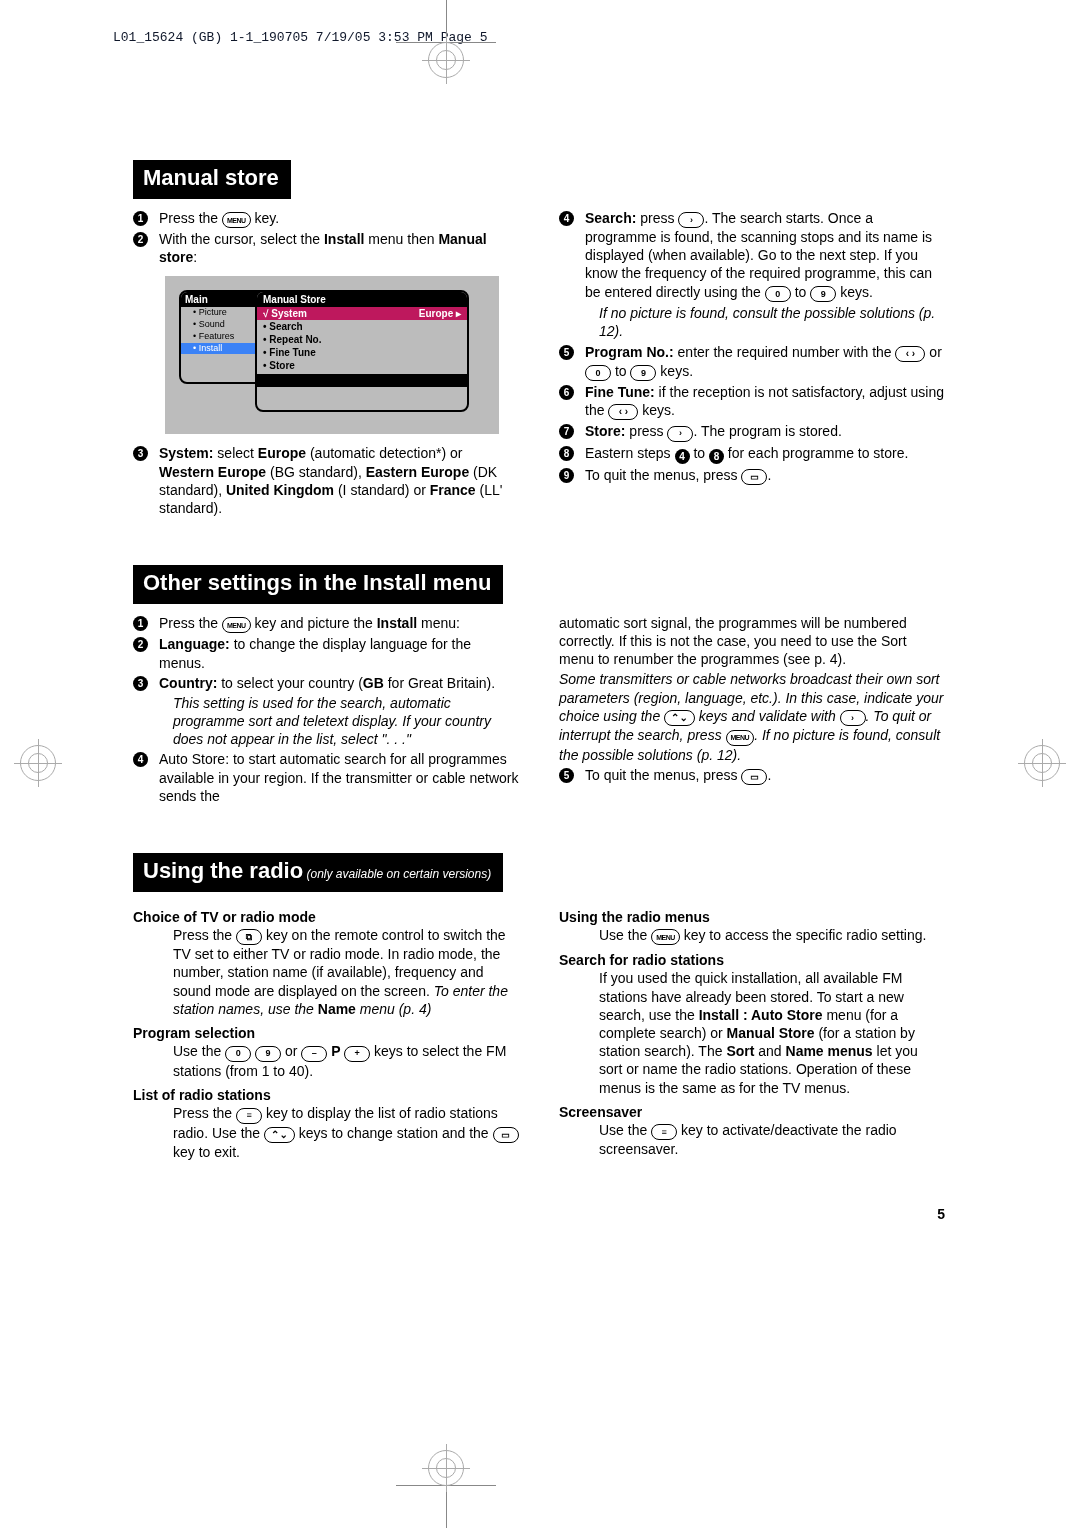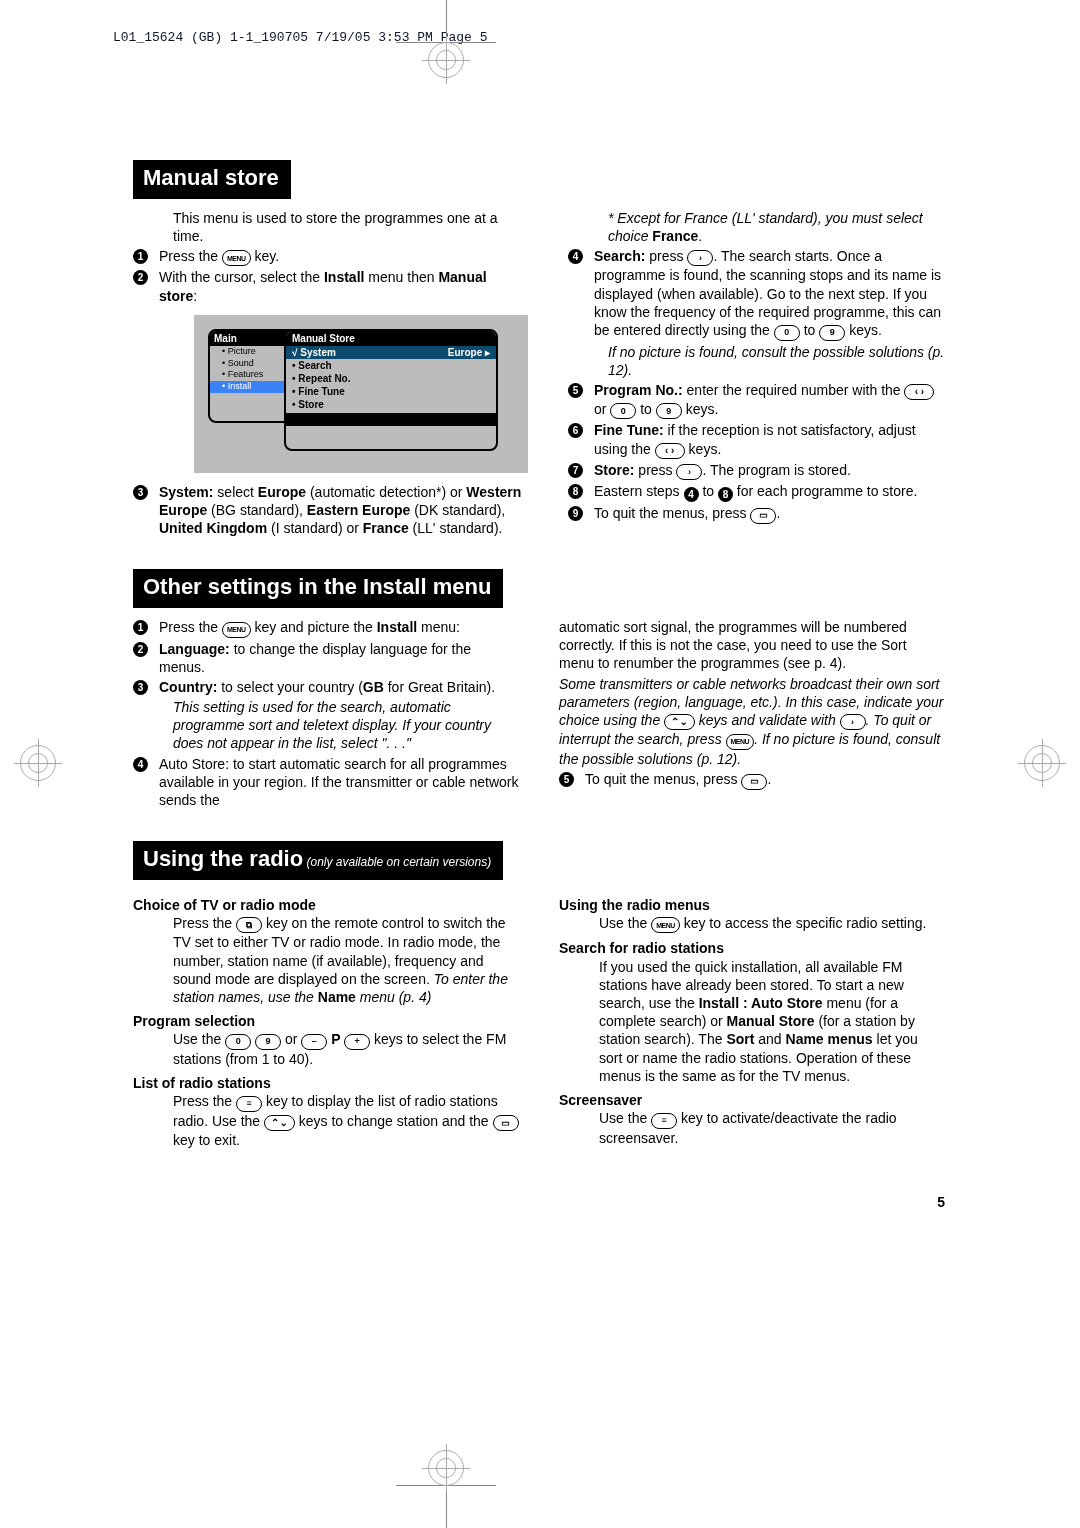--- a/index.html
+++ b/index.html
@@ -58,36 +58,36 @@
     display:inline-flex; align-items:center; justify-content:center;
     min-width:16px; height:14px; border:1px solid #000; border-radius:8px;
     padding:0 4px; font-size:9px; line-height:1; vertical-align:0px;
     font-weight:bold;
   }
   .key-menu { font-size:7px; letter-spacing:-0.5px; }
   .key-pill { border-radius:10px; padding:0 6px; font-size:10px; }
   b { font-weight:bold; }
   em, .it { font-style:italic; }
   .osd-box {
-    background:#bcbcbc; padding:14px 20px 14px 14px; margin:10px 0 10px 61px;
+    background:#bcbcbc; padding:14px 20px 14px 14px; margin:10px 0 10px 32px;
     width:300px; height:130px; position:relative;
   }
   .osd-inner {
     position:absolute; border:2px solid #000; border-radius:8px;
   }
   .osd-main { left:14px; top:14px; width:100px; height:90px; background:transparent; }
   .osd-main .hdr { background:#000; color:#fff; font-size:10px; font-weight:bold; padding:1px 4px; border-top-left-radius:6px; border-top-right-radius:6px; }
   .osd-main .item { font-size:9px; color:#000; padding:0 12px; }
   .osd-main .item.sel { background:#3b82f6; color:#fff; }
   .osd-sub { left:90px; top:14px; width:210px; height:118px; background:#bcbcbc; }
   .osd-sub .hdr { background:#000; color:#fff; font-size:10px; font-weight:bold; padding:1px 6px; border-top-left-radius:6px; border-top-right-radius:6px; }
   .osd-sub .row { font-size:10px; padding:0 6px; color:#000; font-weight:bold; display:flex; justify-content:space-between; }
-  .osd-sub .row.sel { background:#0c4a6e; color:#fff; }
+  .osd-sub .row.sel { background:#be185d; color:#fff; }
   .osd-sub .blackline { background:#000; height:13px; margin-top:2px; }
-  .section { margin-top:30px; }
+  .section { margin-top:46px; }
   .para { padding-left:40px; margin-bottom:2px; }
   .subhead { font-weight:bold; padding-left:0; margin-top:6px; }
   .page-num { position:absolute; right:0; bottom:-60px; font-weight:bold; }
 </style>
 </head>
 <body>
 
 <div class="header-line">L01_15624 (GB) 1-1_190705  7/19/05  3:53 PM  Page 5</div>
 
 <div class="crop-mark crop-tl-v"></div>
@@ -120,21 +120,20 @@
     <div class="vline"></div>
 </div>
 
 <div class="page">
 
   
   <div class="slab">Manual store</div>
 
   <div class="two-col">
     <div class="col">
-      <div class="para">This menu is used to store the programmes one at a time.</div>
 
       <div class="step">
         <span class="num">1</span>
         <span>Press the </span><span class="key key-menu">MENU</span><span> key.</span>
       </div>
 
       <div class="step">
         <span class="num">2</span>
         <span>With the cursor, select the </span><b>Install</b><span> menu then </span><b>Manual store</b><span>:</span>
       </div>
@@ -161,23 +160,20 @@
         </div>
       </div>
 
       <div class="step">
         <span class="num">3</span>
         <b>System:</b><span> select </span><b>Europe</b><span> (automatic detection*) or </span><b>Western Europe</b><span> (BG standard), </span><b>Eastern Europe</b><span> (DK standard), </span><b>United Kingdom</b><span> (I standard) or </span><b>France</b><span> (LL' standard).</span>
       </div>
     </div>
 
     <div class="col">
-      <div class="para it">
-        <span>* Except for France (LL' standard), you must select choice </span><b style="font-style:normal">France</b><span style="font-style:normal">.</span>
-      </div>
 
       <div class="step">
         <span class="num">4</span>
         <b>Search:</b><span> press </span><span class="key">›</span><span>. The search starts. Once a programme is found, the scanning stops and its name is displayed (when available). Go to the next step. If you know the frequency of the required programme, this can be entered directly using the </span><span class="key">0</span><span> to </span><span class="key">9</span><span> keys.</span>
       </div>
       <div class="para it">If no picture is found, consult the possible solutions (p. 12).</div>
 
       <div class="step">
         <span class="num">5</span>
         <b>Program No.:</b><span> enter the required number with the </span><span class="key key-pill">‹ ›</span><span> or </span><span class="key">0</span><span> to </span><span class="key">9</span><span> keys.</span>

